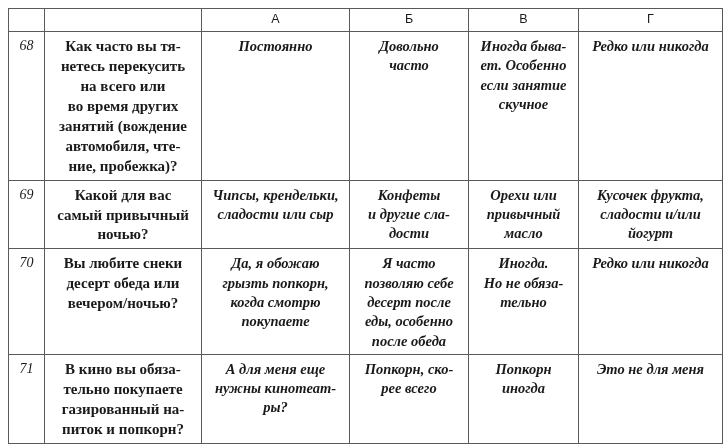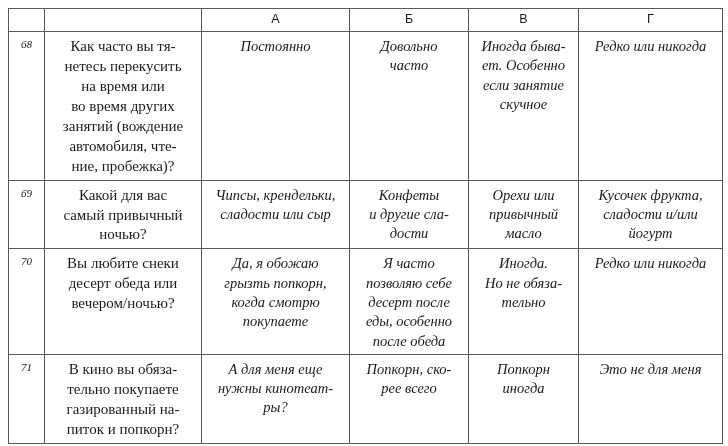--- a/index.html
+++ b/index.html
@@ -53,39 +53,40 @@
 
   
   .cell-inner {
     padding: 4px 5px 3px 5px;
     text-align: center;
     line-height: 1.30;
   }
 
   .num-cell .cell-inner {
     font-style: italic;
-    font-size: 11px;
+    font-size: 14px;
     text-align: center;
     padding-top: 5px;
   }
 
   .q-cell .cell-inner {
-    font-weight: normal;
+    font-weight: bold;
     font-size: 15px;
     text-align: center;
     line-height: 1.33;
     padding: 5px 4px 3px 4px;
   }
 
   .ans-cell .cell-inner {
     font-style: italic;
     font-size: 14.5px;
     text-align: center;
     line-height: 1.33;
     padding: 5px 4px 3px 4px;
+    font-weight: bold;
   }
 
   .cell-inner .ln { display: block; white-space: nowrap; }
 </style>
 </head>
 <body>
 
 <table id="quiz-table">
   <colgroup>
     <col class="col-num">
@@ -105,21 +106,21 @@
       <td class="hdr-letter">Г</td>
     </tr>
   <tr style="height: 147px;">
         <td class="num-cell">
           <div class="cell-inner">68</div>
         </td>
         <td class="q-cell">
           <div class="cell-inner">
             <span class="ln">Как часто вы тя-</span>
             <span class="ln">нетесь перекусить</span>
-            <span class="ln">на время или</span>
+            <span class="ln">на всего или</span>
             <span class="ln">во время других</span>
             <span class="ln">занятий (вождение</span>
             <span class="ln">автомобиля, чте-</span>
             <span class="ln">ние, пробежка)?</span>
           </div>
         </td>
         <td class="ans-cell">
           <div class="cell-inner">
             <span class="ln">Постоянно</span>
           </div>

